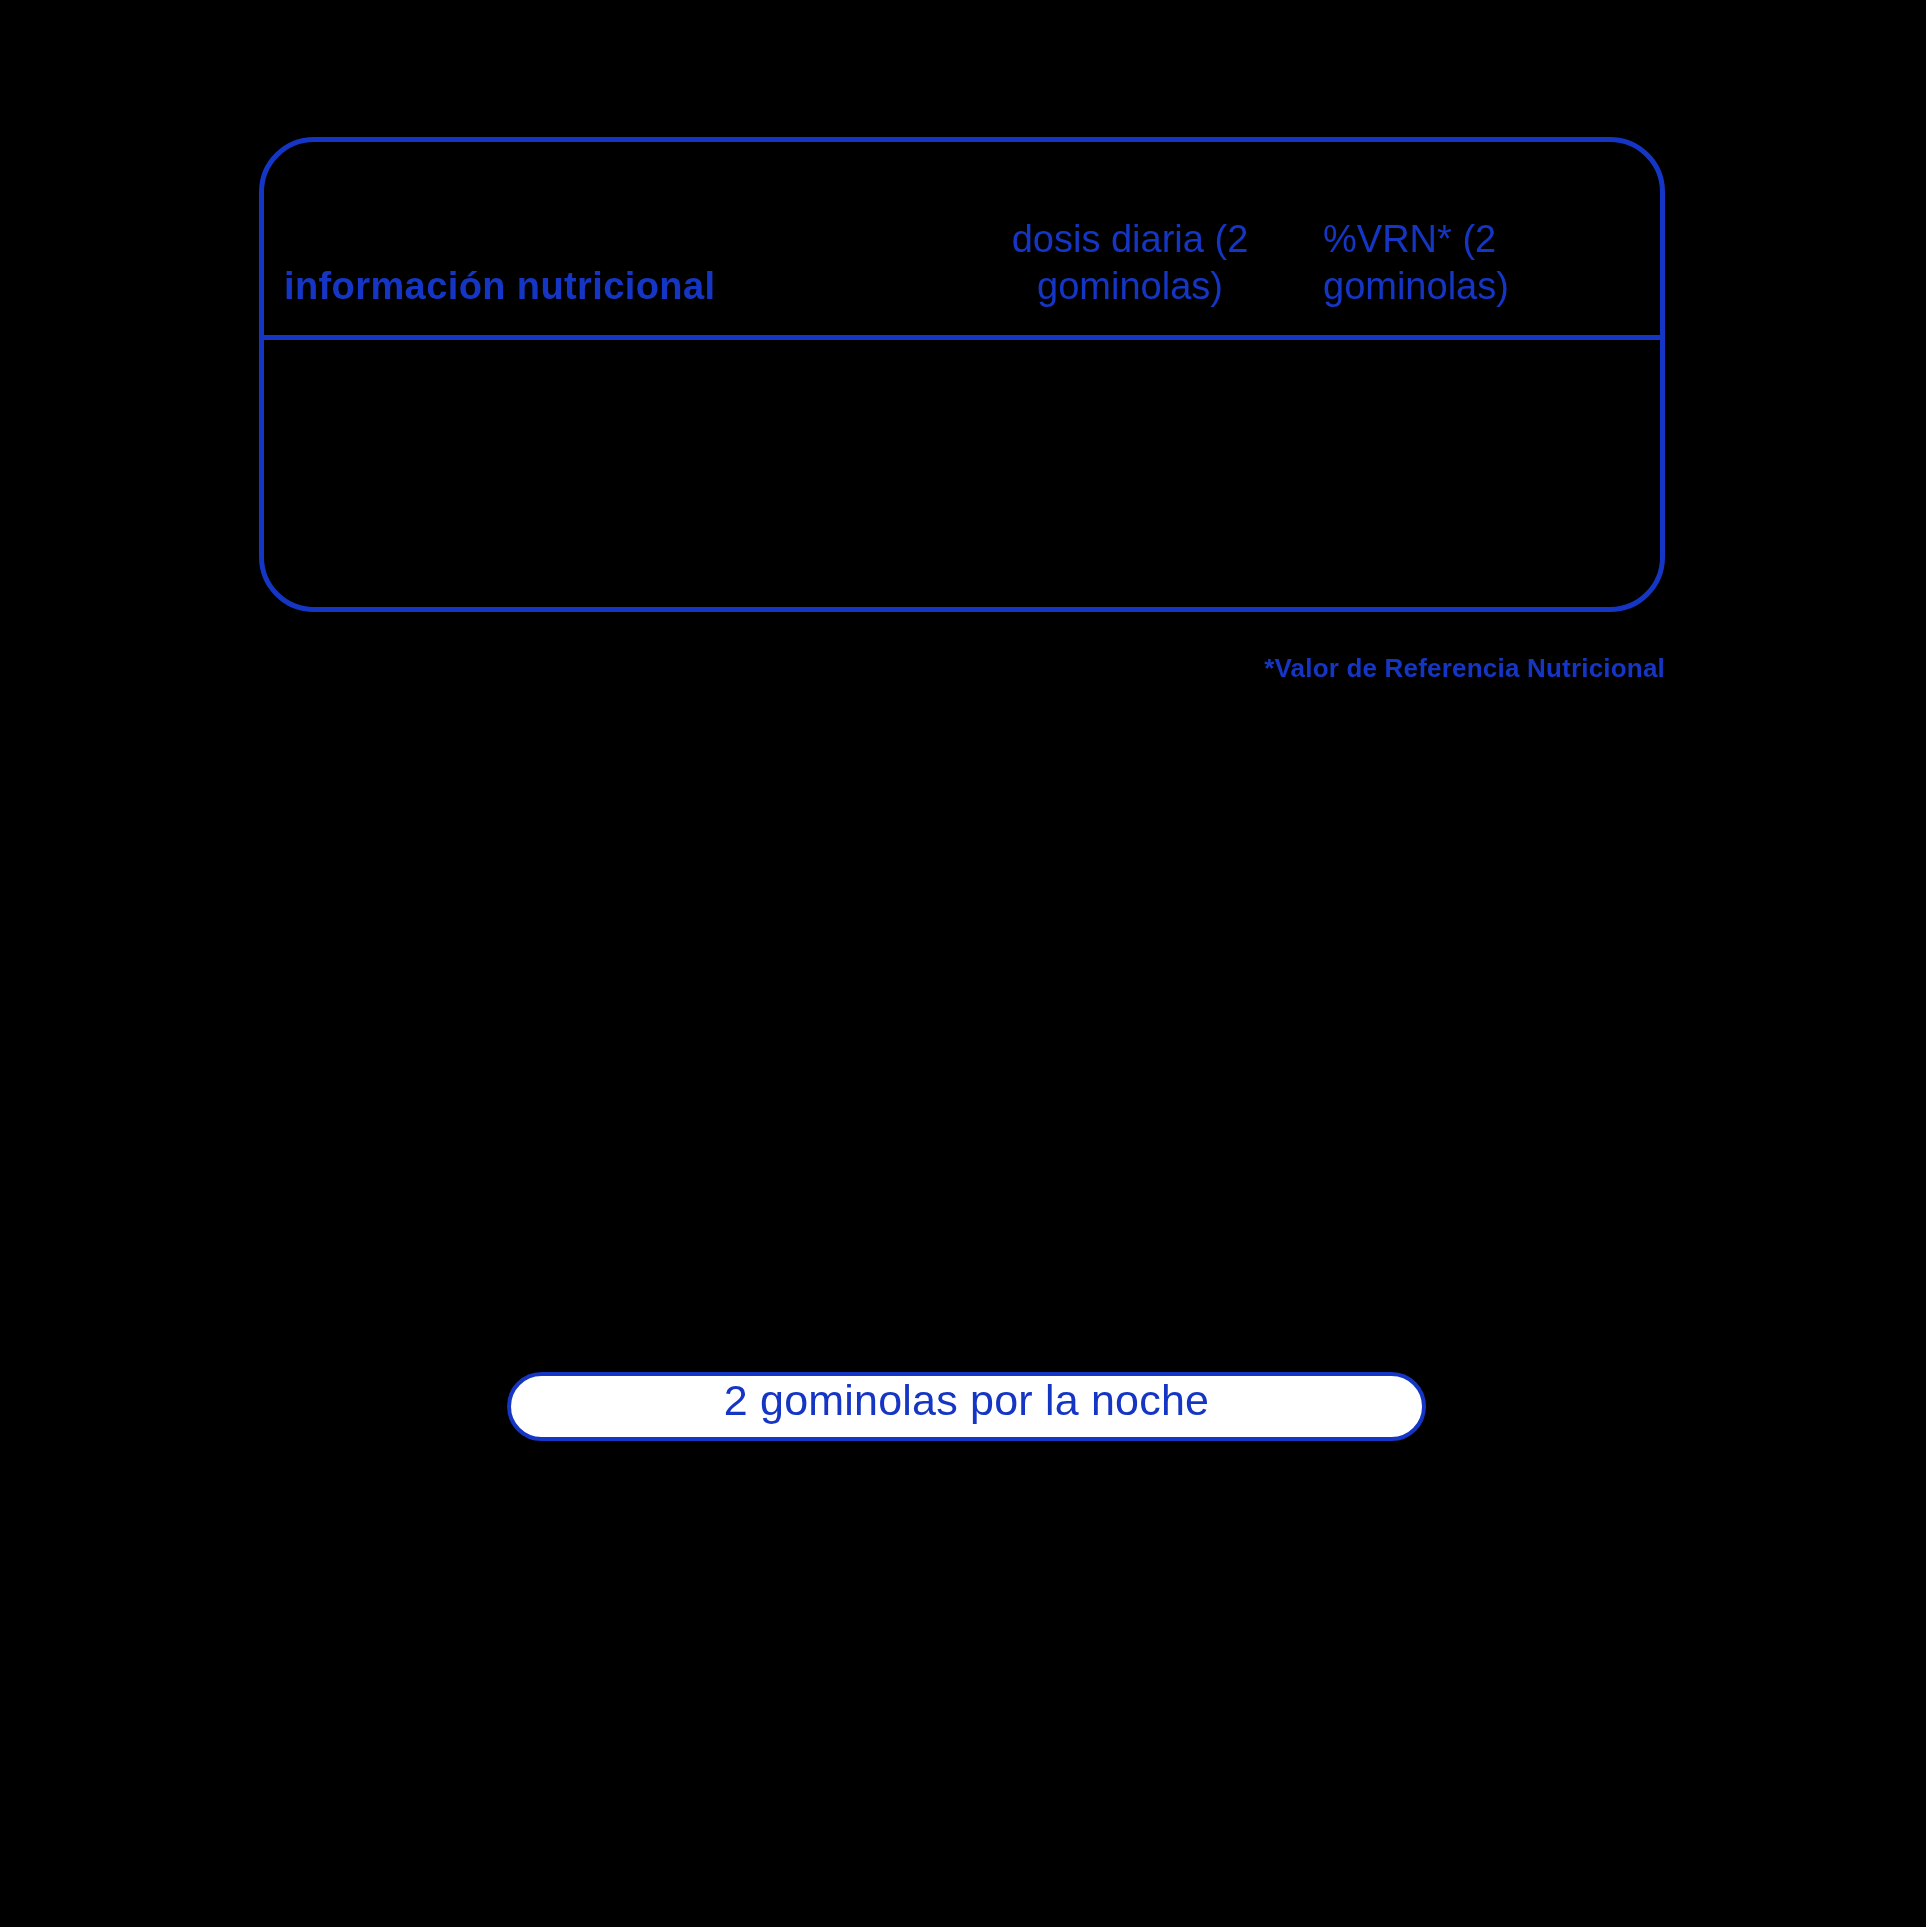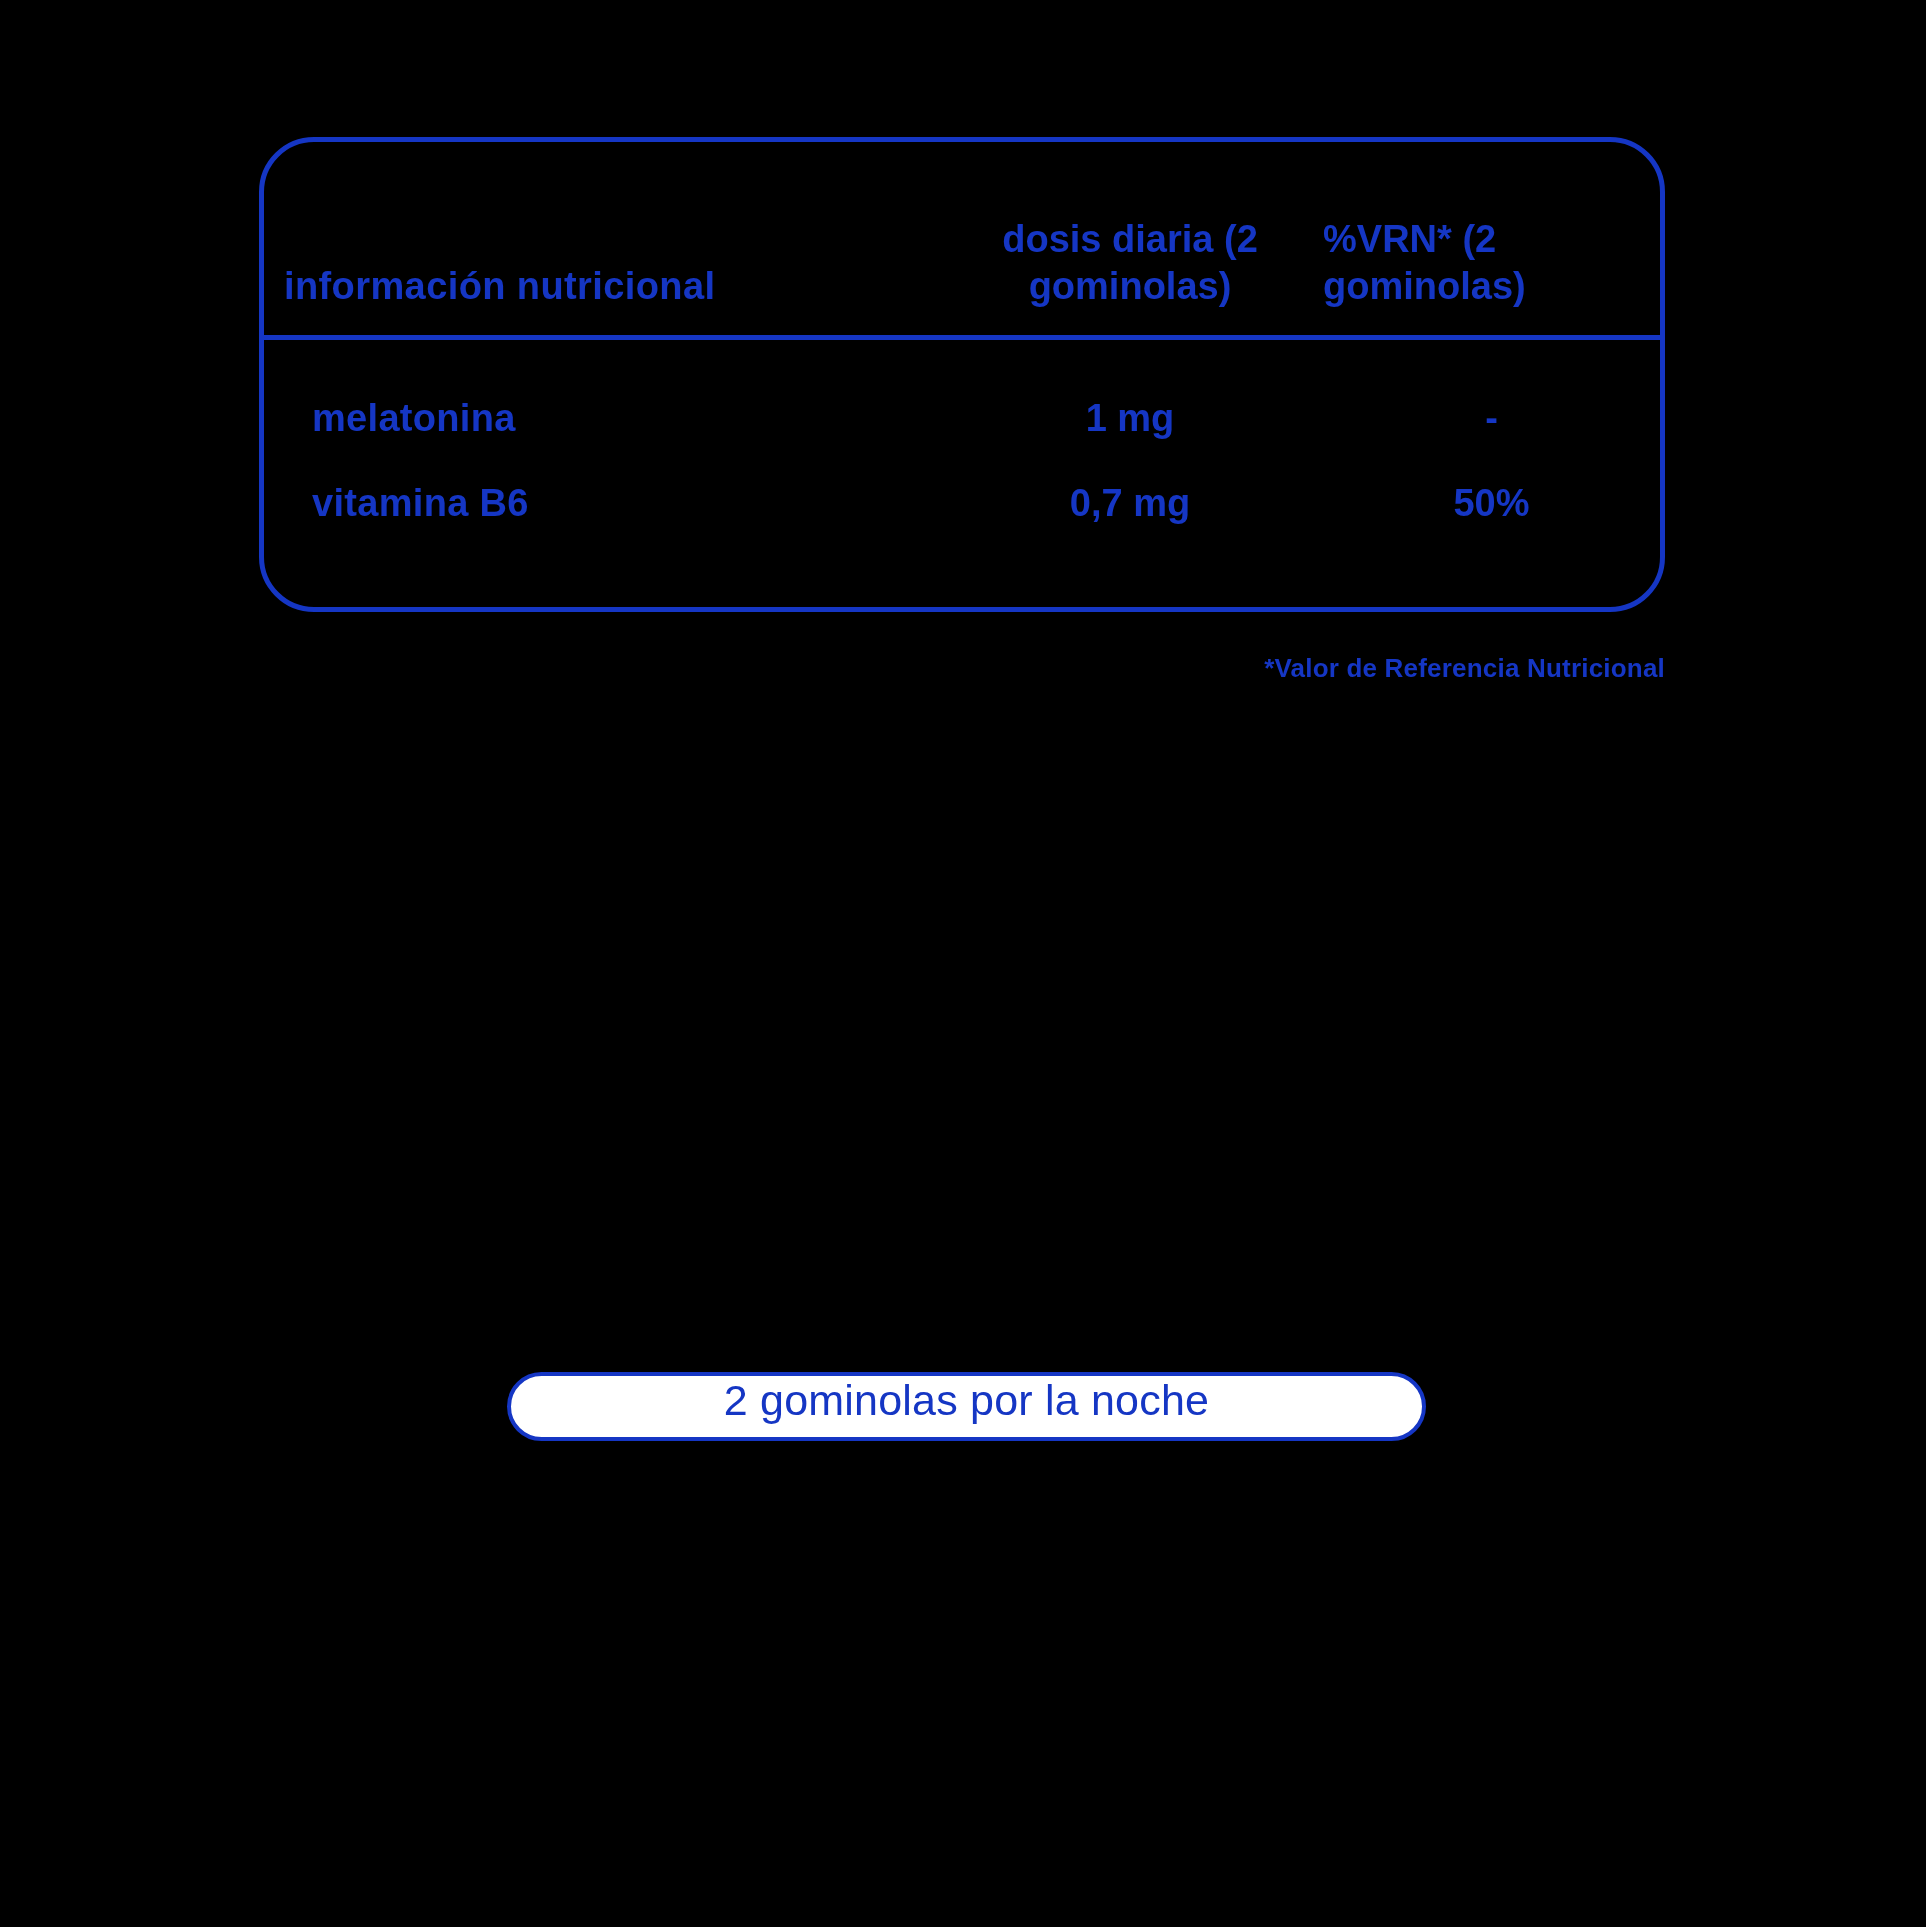--- a/index.html
+++ b/index.html
@@ -56,21 +56,21 @@
     color: #1536c4;
     font-size: 38px;
     font-weight: 700;
     letter-spacing: 0.4px;
     line-height: 1.22;
     padding-bottom: 26px;
   }
   .head-stack {
     color: #1536c4;
     font-size: 38px;
-    font-weight: 700;
+    font-weight: 400;
     line-height: 1.22;
     padding-bottom: 26px;
   }
 
   .table-body {
     padding-top: 36px;
   }
   .table-row {
     display: flex;
     align-items: center;
@@ -150,35 +150,20 @@
       </div>
     </div>
     <div class="col-vrn">
       <div class="head-stack">
         <span>%VRN*</span>
         <span class="line2">(2 gominolas)</span>
       </div>
     </div>
   </div>
 
-  <div class="table-body">
-
-    <div class="table-row">
-      <div class="cell-name">melatonina</div>
-      <div class="cell-dose">1 mg</div>
-      <div class="cell-vrn">-</div>
-    </div>
-
-    <div class="table-row">
-      <div class="cell-name">vitamina B6</div>
-      <div class="cell-dose">0,7 mg</div>
-      <div class="cell-vrn">50%</div>
-    </div>
-
-  </div>
 </div>
 
 <div id="footnote">*Valor de Referencia Nutricional</div>
 
 <div id="dosage-pill">
   <span class="pill-text">2 gominolas por la noche</span>
 </div>
 
 
 </body></html>

